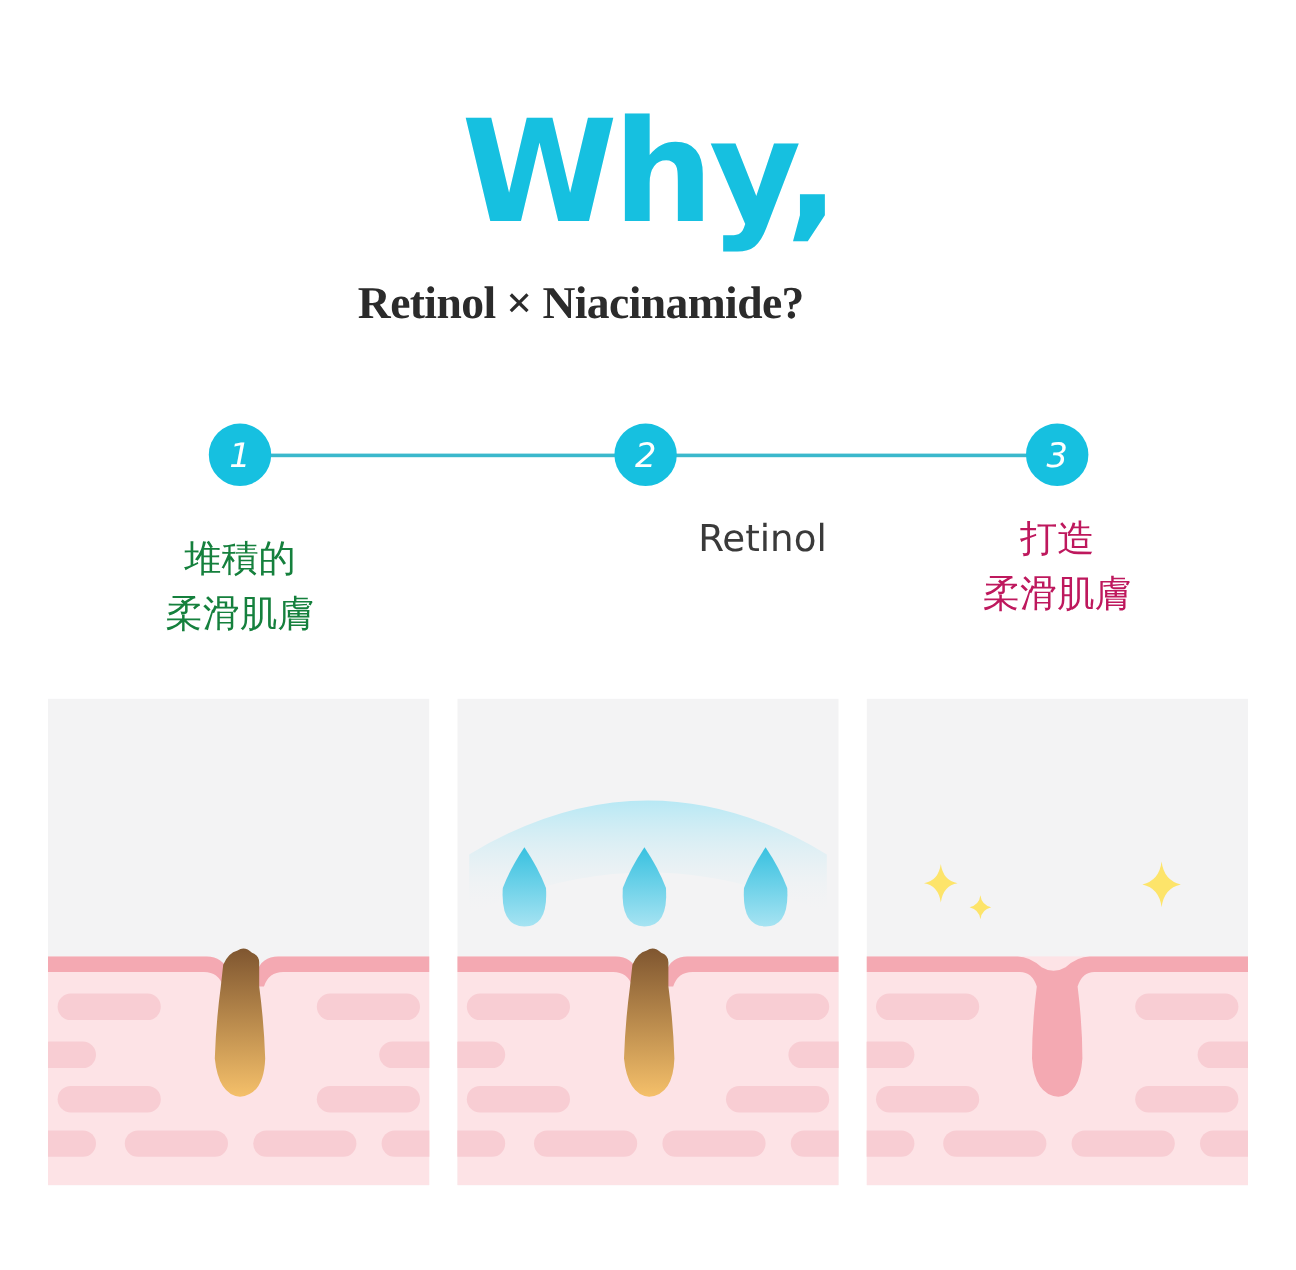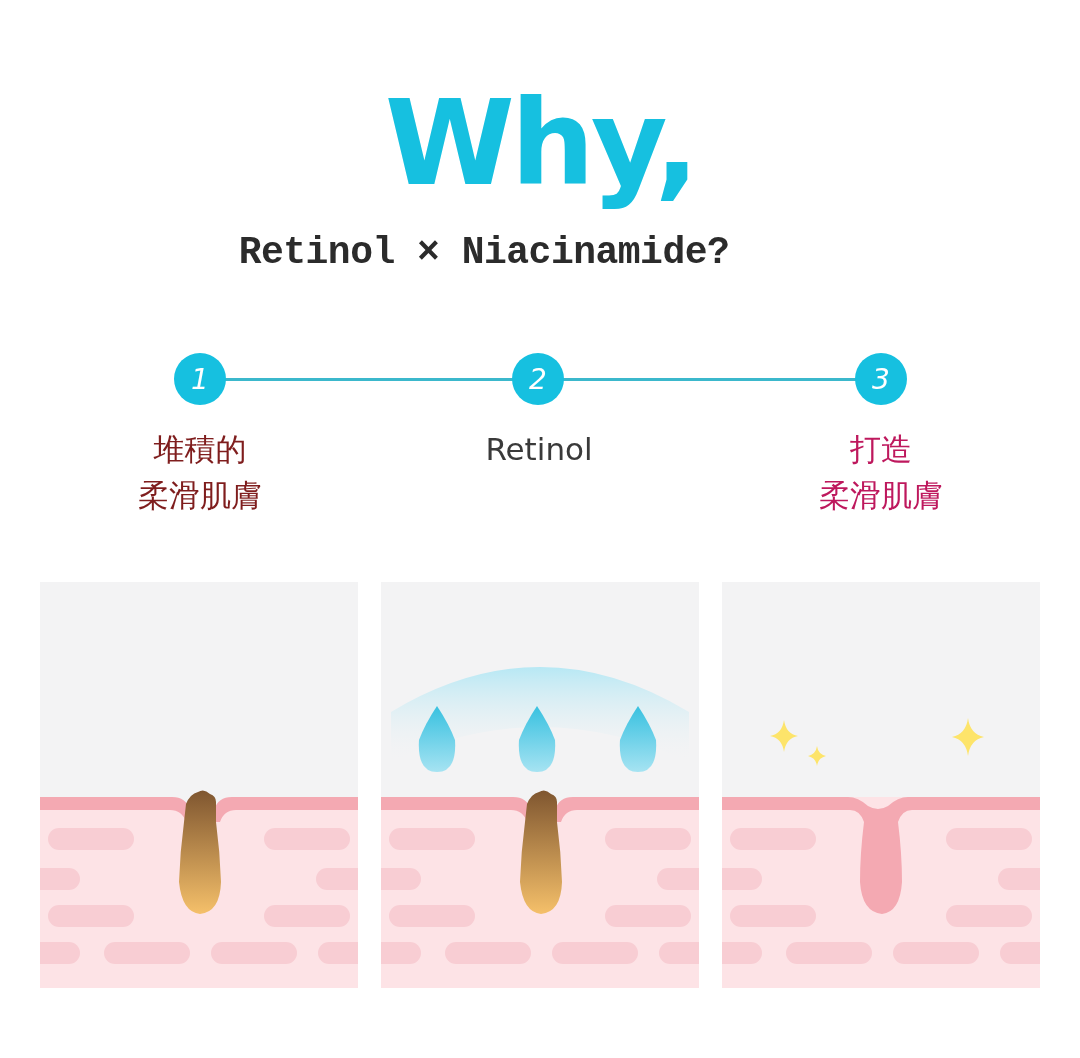--- a/index.html
+++ b/index.html
@@ -1,18 +1,18 @@
 <!DOCTYPE html>
 <html><head>
 <meta charset="utf-8">
 <style>
   html, body { margin:0; padding:0; background:#ffffff; }
   body { width:1080px; height:1058px; position:relative; overflow:hidden; font-family:"DejaVu Sans", sans-serif; }
   .why { position:absolute; left:0; width:1080px; top:78px; text-align:center; font-family:"DejaVu Sans", sans-serif; font-weight:bold; font-size:118px; letter-spacing:-4px; line-height:130px; }
-  .subtitle { position:absolute; left:0; width:968px; top:228px; text-align:center; font-family:Liberation Mono, monospace; font-weight:bold; font-size:38px; line-height:50px; letter-spacing:-0.5px; }
+  .subtitle { position:absolute; left:0; width:968px; top:228px; text-align:center; font-family:Liberation Serif, serif; font-weight:bold; font-size:38px; line-height:50px; letter-spacing:-0.5px; }
   .timeline-line { position:absolute; left:200px; width:680px; top:378px; height:3px; }
   .step-circle { position:absolute; width:52px; height:52px; border-radius:50%; top:353px; display:flex; align-items:center; justify-content:center; color:#fff; font-family:"DejaVu Sans", sans-serif; font-style:italic; font-size:28px; font-weight:normal; }
   .step-label { position:absolute; top:426px; width:300px; text-align:center; font-family:"DejaVu Sans", sans-serif; font-size:31px; line-height:46px; }
   .panel { position:absolute; top:582px; width:318px; height:406px; overflow:hidden; }
   .panel svg { display:block; }
 </style>
 </head>
 <body>
 
 <div>
@@ -25,25 +25,25 @@
   <div class="step-circle" style="left:174px; background:#16c0e0;">
     <span>1</span>
   </div>
   <div class="step-circle" style="left:512px; background:#16c0e0;">
     <span>2</span>
   </div>
   <div class="step-circle" style="left:855px; background:#16c0e0;">
     <span>3</span>
   </div>
 
-  <div class="step-label" style="left:50px; color:#7f1d1d;">
+  <div class="step-label" style="left:50px; color:#15803d;margin-top:17px;">
     <div>堆積的</div>
     <div>柔滑肌膚</div>
   </div>
-  <div class="step-label" style="left:389px; color:#3a3a3a;">
+  <div class="step-label" style="left:389px; color:#3a3a3a;text-align:right;">
     <div>Retinol</div>
   </div>
   <div class="step-label" style="left:731px; color:#be185d;">
     <div>打造</div>
     <div>柔滑肌膚</div>
   </div>
 
   <div class="panel" style="left:40px;">
     <svg width="318" height="406" viewBox="0 0 318 406">
       <defs>

